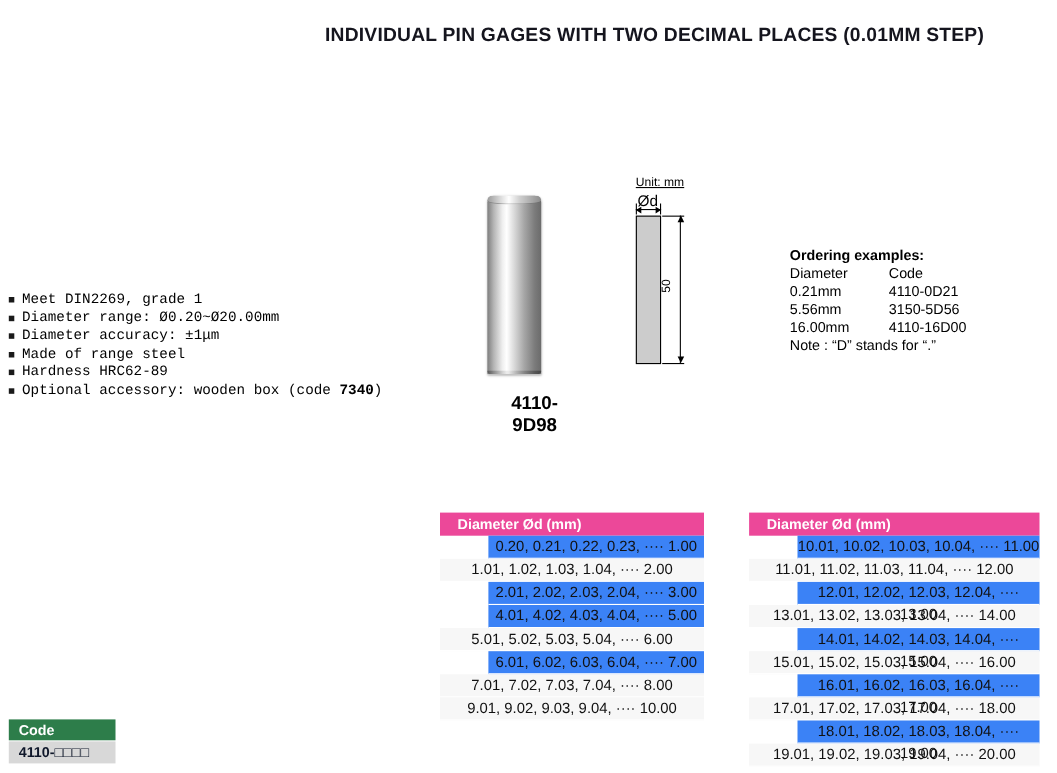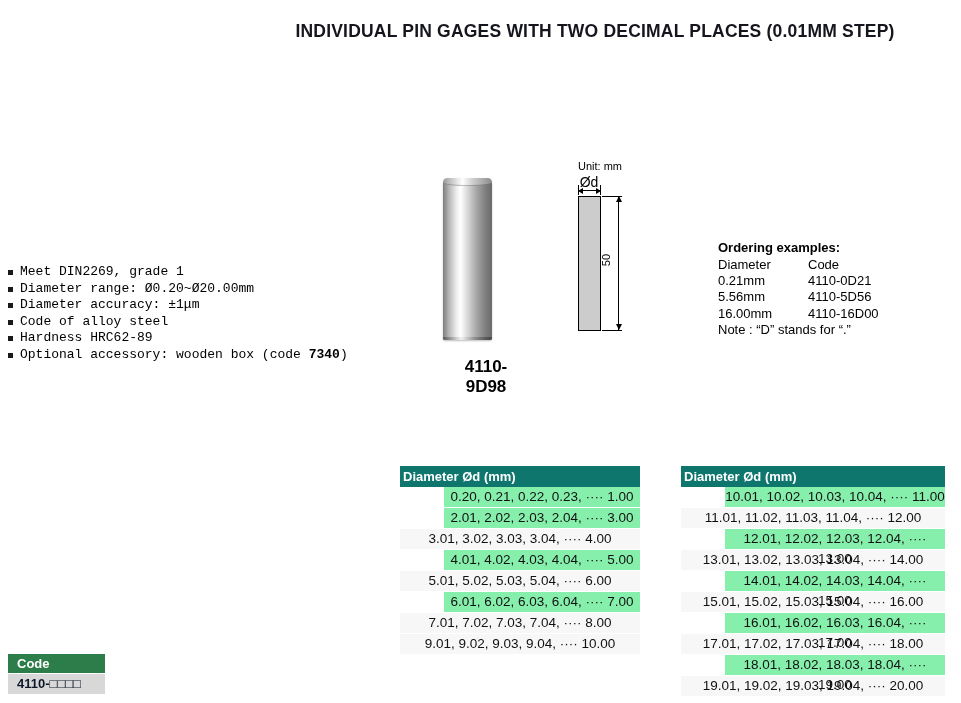--- a/index.html
+++ b/index.html
@@ -32,57 +32,57 @@
   }
   .pin::after {
     content:""; position:absolute; left:0; right:0; bottom:0; height:3px;
     background:linear-gradient(90deg, rgba(0,0,0,.3), rgba(0,0,0,.05) 40%, rgba(0,0,0,.35));
   }
   .pin-caption {
     position:absolute; left:445px; top:357px; width:82px; text-align:center;
     font-size:17px; font-weight:bold;
   }
   
-  .unit-label { position:absolute; left:578px; top:160px; font-size:11px; }
+  .unit-label { position:absolute; left:578px; top:160px; font-size:11px;text-decoration:underline; }
   .dim-od-label { position:absolute; left:576px; top:174px; width:26px; text-align:center; font-size:14px; }
   .dim-h { position:absolute; left:578px; top:190px; width:23px; height:0; border-top:1px solid #000; }
   .dim-h::before,.dim-h::after { content:""; position:absolute; top:-3px; width:0; height:0;
     border-top:3px solid transparent; border-bottom:3px solid transparent; }
   .dim-h::before { left:0; border-right:5px solid #000; }
   .dim-h::after { right:0; border-left:5px solid #000; }
   .ext-v { position:absolute; width:0; height:10px; top:185px; border-left:1px solid #000; }
   .ext-v.l { left:578px; } .ext-v.r { left:600px; }
   .rect-drawing { position:absolute; left:578px; top:196px; width:21px; height:133px; background:#cccccc; border:1px solid #000; }
   .ext-h { position:absolute; height:0; width:20px; left:602px; border-top:1px solid #000; }
   .ext-h.t { top:196px; } .ext-h.b { top:330px; }
   .dim-v { position:absolute; left:618px; top:196px; width:0; height:134px; border-left:1px solid #000; }
   .dim-v::before,.dim-v::after { content:""; position:absolute; left:-3px; width:0; height:0;
     border-left:3px solid transparent; border-right:3px solid transparent; }
   .dim-v::before { top:0; border-bottom:6px solid #000; }
   .dim-v::after { bottom:0; border-top:6px solid #000; }
   .dim-v-label { position:absolute; left:600px; top:254px; font-size:11px; transform:rotate(-90deg); transform-origin:center; }
   
-  .ordering { position:absolute; left:718px; top:240px; font-size:13px; }
+  .ordering { position:absolute; left:718px; top:224px; font-size:13px; }
   .ordering-title { font-weight:bold; line-height:16px; margin-bottom:1px; }
   .ordering-row { display:flex; line-height:16.2px; }
   .ordering-row .col1 { width:90px; }
   .ordering-note { line-height:16.2px; }
   
   .dia-table { position:absolute; top:466px; }
   #table-left { left:400px; width:240px; }
   #table-right { left:681px; width:264px; }
   .dia-header {
-    background:#0f766e; color:#fff; font-weight:bold; font-size:13px;
-    height:21px; line-height:21px; padding-left:3px; box-sizing:border-box;
+    background:#ec4899; color:#fff; font-weight:bold; font-size:13px;
+    height:21px; line-height:21px; padding-left:16px; box-sizing:border-box;
   }
   .dia-row {
     height:21px; line-height:20px; text-align:center; font-size:13.5px; color:#111;
     box-sizing:border-box; border-bottom:1px solid #ffffff;
   }
-  .row-a { background:#86efac;margin-left:44px; }
+  .row-a { background:#3b82f6;margin-left:44px; }
   .row-b { background:#f7f7f7; }
   
   .code-header {
     position:absolute; left:8px; top:654px; width:97px; height:19px; box-sizing:border-box;
     background:#2d7d4a; color:#fff; font-weight:bold; font-size:13px; line-height:19px; padding-left:9px;
   }
   .code-value {
     position:absolute; left:8px; top:674px; width:97px; height:20px; box-sizing:border-box;
     background:#d8d8d8; color:#0f172a; font-weight:bold; font-size:13px; line-height:20px; padding-left:9px;
   }
@@ -102,21 +102,21 @@
       <div class="feature">
         <span class="bullet"></span>
         <span>Diameter range: Ø0.20~Ø20.00mm</span>
       </div>
       <div class="feature">
         <span class="bullet"></span>
         <span>Diameter accuracy: ±1μm</span>
       </div>
       <div class="feature">
         <span class="bullet"></span>
-        <span>Code of alloy steel</span>
+        <span>Made of range steel</span>
       </div>
       <div class="feature">
         <span class="bullet"></span>
         <span>Hardness HRC62-89</span>
       </div>
       <div class="feature">
         <span class="bullet"></span>
         <span>Optional accessory: wooden box (code <b>7340</b>)</span>
       </div>
     </div>
@@ -141,35 +141,35 @@
         <div class="ordering-row">
           <span class="col1">Diameter</span>
           <span>Code</span>
         </div>
         <div class="ordering-row">
           <span class="col1">0.21mm</span>
           <span>4110-0D21</span>
         </div>
         <div class="ordering-row">
           <span class="col1">5.56mm</span>
-          <span>4110-5D56</span>
+          <span>3150-5D56</span>
         </div>
         <div class="ordering-row">
           <span class="col1">16.00mm</span>
           <span>4110-16D00</span>
         </div>
       </div>
     <div class="ordering-note">Note : “D” stands for “.”</div>
   </div>
 
   <div class="dia-table" id="table-left">
     <div class="dia-header">Diameter Ød (mm)</div>
   <div class="dia-row row-a">0.20, 0.21, 0.22, 0.23, ···· 1.00</div>
+      <div class="dia-row row-b">1.01, 1.02, 1.03, 1.04, ···· 2.00</div>
       <div class="dia-row row-a">2.01, 2.02, 2.03, 2.04, ···· 3.00</div>
-      <div class="dia-row row-b">3.01, 3.02, 3.03, 3.04, ···· 4.00</div>
       <div class="dia-row row-a">4.01, 4.02, 4.03, 4.04, ···· 5.00</div>
       <div class="dia-row row-b">5.01, 5.02, 5.03, 5.04, ···· 6.00</div>
       <div class="dia-row row-a">6.01, 6.02, 6.03, 6.04, ···· 7.00</div>
       <div class="dia-row row-b">7.01, 7.02, 7.03, 7.04, ···· 8.00</div>
       <div class="dia-row row-b">9.01, 9.02, 9.03, 9.04, ···· 10.00</div>
     </div>
   <div class="dia-table" id="table-right">
     <div class="dia-header">Diameter Ød (mm)</div>
   <div class="dia-row row-a">10.01, 10.02, 10.03, 10.04, ···· 11.00</div>
       <div class="dia-row row-b">11.01, 11.02, 11.03, 11.04, ···· 12.00</div>

